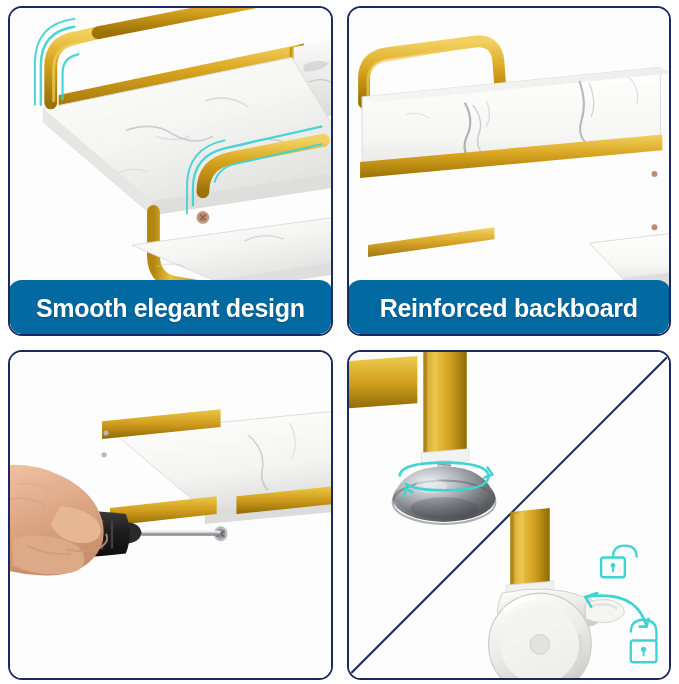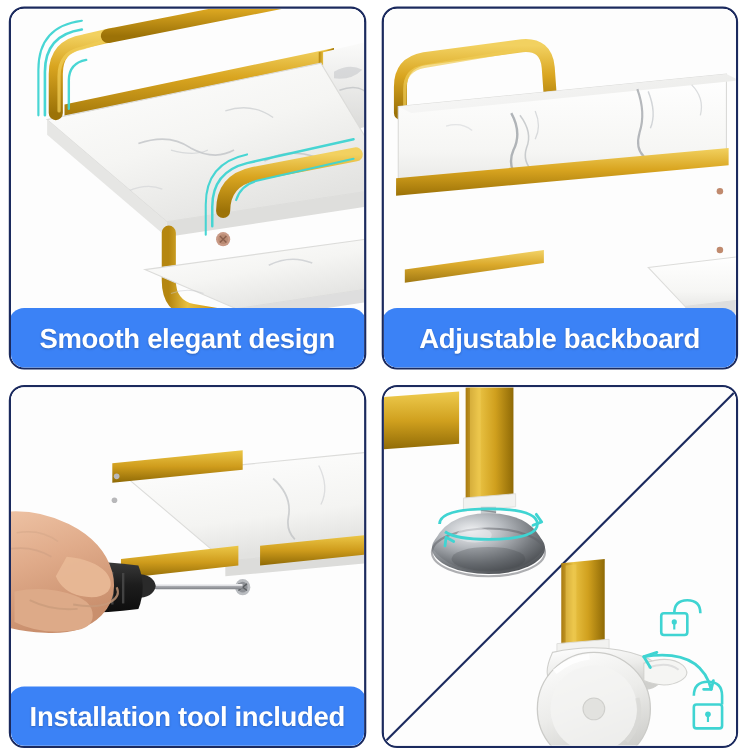--- a/index.html
+++ b/index.html
@@ -40,21 +40,21 @@
     background: #fefefe;
   }
 
   
   .caption {
     position: absolute;
     left: -2px;
     right: -2px;
     bottom: -2px;
     height: 56px;
-    background: #3b82f6;
+    background: #0369a1;
     border-radius: 14px;
     display: flex;
     align-items: center;
     justify-content: center;
     z-index: 40;
   }
   .caption span {
     color: #ffffff;
     font-size: 25px;
     font-weight: bold;
@@ -222,21 +222,21 @@
         <circle cx="312" cy="168" r="3" fill="#c08a6e"></circle>
         <circle cx="312" cy="222" r="3" fill="#c08a6e"></circle>
 
         <path d="M22 240 L150 222 L150 234 L22 252 Z" fill="url(#goldH2)" opacity="0.95"></path>
 
         <path d="M246 238 L330 228 L330 268 L280 274 Z" fill="url(#boardFace)" stroke="#dcdcda" stroke-width="1"></path>
         <path d="M280 274 L330 268 L330 280 L280 286 Z" fill="#dedede"></path>
       </svg>
     </div>
     <div class="caption">
-      <span>Adjustable backboard</span>
+      <span>Reinforced backboard</span>
     </div>
   </div>
 
   <div class="panel">
     <div class="stage">
       <svg class="p3-svg" viewBox="0 0 330 330" preserveAspectRatio="xMidYMid slice">
         <defs>
           <linearGradient id="goldV3" x1="0" y1="0" x2="1" y2="0">
             <stop offset="0%" stop-color="#a87a10"></stop>
             <stop offset="30%" stop-color="#e5bd3c"></stop>
@@ -323,23 +323,20 @@
 
           <path d="M6 188 q30 -6 56 4 q16 6 16 18 q0 12 -18 14 q-30 4 -54 -8 Z" fill="#ddaa88"></path>
 
           <path d="M54 156 q24 2 36 14 q8 10 2 18 q-8 8 -26 4 q-16 -4 -22 -18 Z" fill="#e8b896" opacity="0.95"></path>
           <path d="M60 200 q22 4 34 -2 q10 -6 6 -14" stroke="#c79a7a" stroke-width="2" fill="none" opacity="0.8"></path>
           <path d="M20 196 q20 10 44 8" stroke="#c79a7a" stroke-width="1.8" fill="none" opacity="0.7"></path>
           <path d="M-4 150 q24 -6 44 6" stroke="#cfa083" stroke-width="1.6" fill="none" opacity="0.6"></path>
           <path d="M8 134 q22 -4 38 8" stroke="#d2a687" stroke-width="1.4" fill="none" opacity="0.5"></path>
         </g>
       </svg>
-    </div>
-    <div class="caption">
-      <span>Installation tool included</span>
     </div>
   </div>
 
   <div class="panel">
     <div class="stage">
       <svg class="p4-svg" viewBox="0 0 330 330" preserveAspectRatio="xMidYMid slice">
         <defs>
           <linearGradient id="goldV4" x1="0" y1="0" x2="1" y2="0">
             <stop offset="0%" stop-color="#a87a10"></stop>
             <stop offset="28%" stop-color="#e9c243"></stop>

